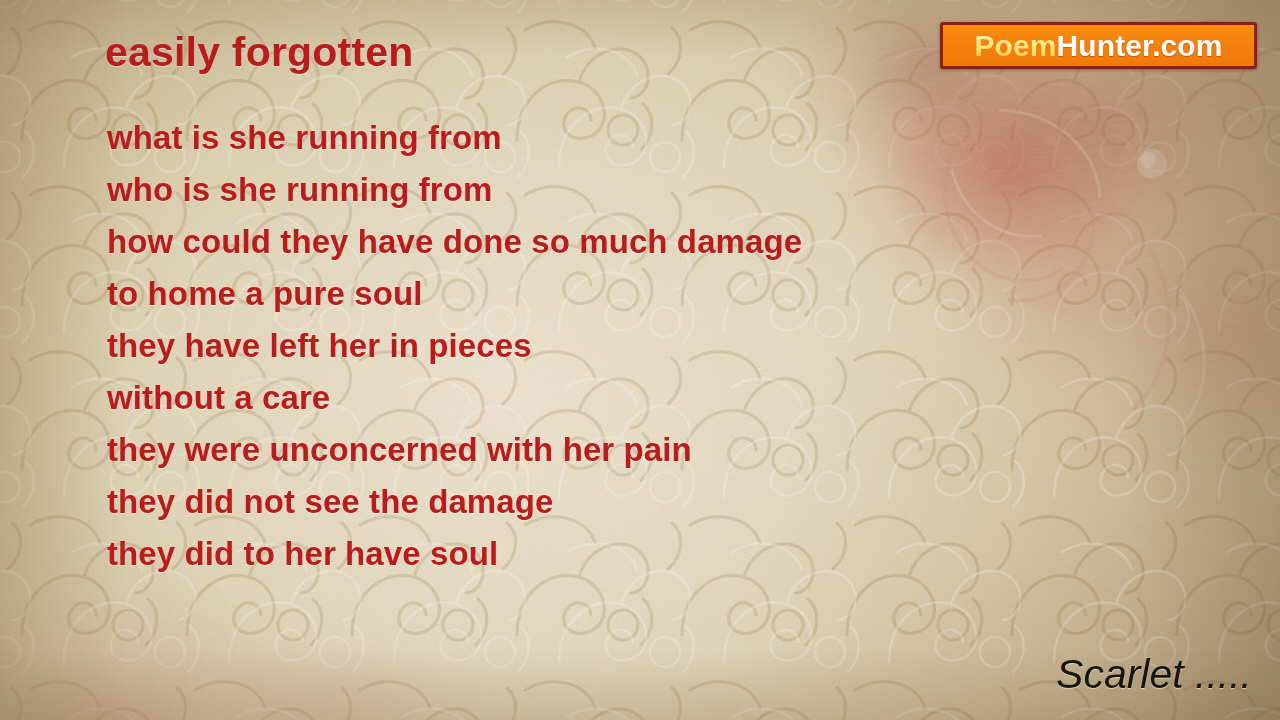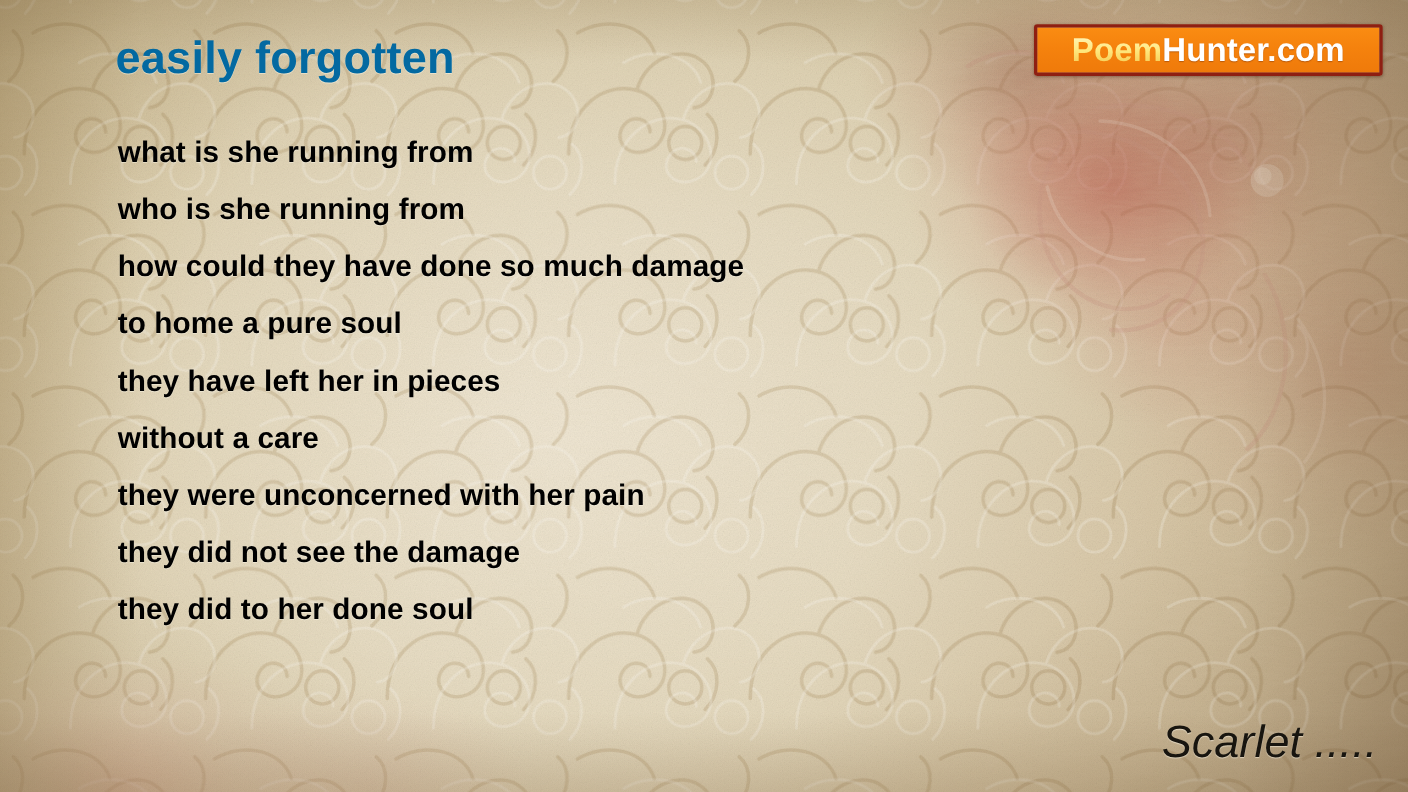--- a/index.html
+++ b/index.html
@@ -71,36 +71,36 @@
       linear-gradient(to right, rgba(150,124,82,0.30) 0%, rgba(150,124,82,0) 10%, rgba(150,124,82,0) 88%, rgba(132,104,70,0.26) 100%),
       linear-gradient(to bottom, rgba(150,124,82,0.18) 0%, rgba(150,124,82,0) 8%, rgba(150,124,82,0) 90%, rgba(140,112,76,0.22) 100%);
   }
 
   
   .poem-title {
     position:absolute;
     left:105px; top:29px;
     font-size:41px;
     font-weight:bold;
-    color:#0369a1;
+    color:#b91c1c;
     letter-spacing:0.2px;
     white-space:nowrap;
     text-shadow:0 1px 0 rgba(255,252,240,0.45);
   }
 
   .poem-body {
     position:absolute;
     left:107px; top:112px;
     width:900px;
   }
 
   .poem-line {
-    font-size:27px;
+    font-size:33px;
     font-weight:bold;
-    color:#000000;
+    color:#b91c1c;
     line-height:52px;
     height:52px;
     white-space:nowrap;
     letter-spacing:0.1px;
     text-shadow:0 1px 0 rgba(255,252,240,0.40);
   }
 
   .poem-author {
     position:absolute;
     right:28px; bottom:22px;
@@ -244,21 +244,21 @@
 
   <div class="poem-body">
     <div class="poem-line">what is she running from</div>
     <div class="poem-line">who is she running from</div>
     <div class="poem-line">how could they have done so much damage</div>
     <div class="poem-line">to home a pure soul</div>
     <div class="poem-line">they have left her in pieces</div>
     <div class="poem-line">without a care</div>
     <div class="poem-line">they were unconcerned with her pain</div>
     <div class="poem-line">they did not see the damage</div>
-    <div class="poem-line">they did to her done soul</div>
+    <div class="poem-line">they did to her have soul</div>
   </div>
 
   <div class="poem-author">Scarlet .....</div>
 
   <div class="logo">
     <span class="logo-text"><span class="logo-poem">Poem</span><span class="logo-hunter">Hunter.com</span></span>
   </div>
 
 </div>
 

